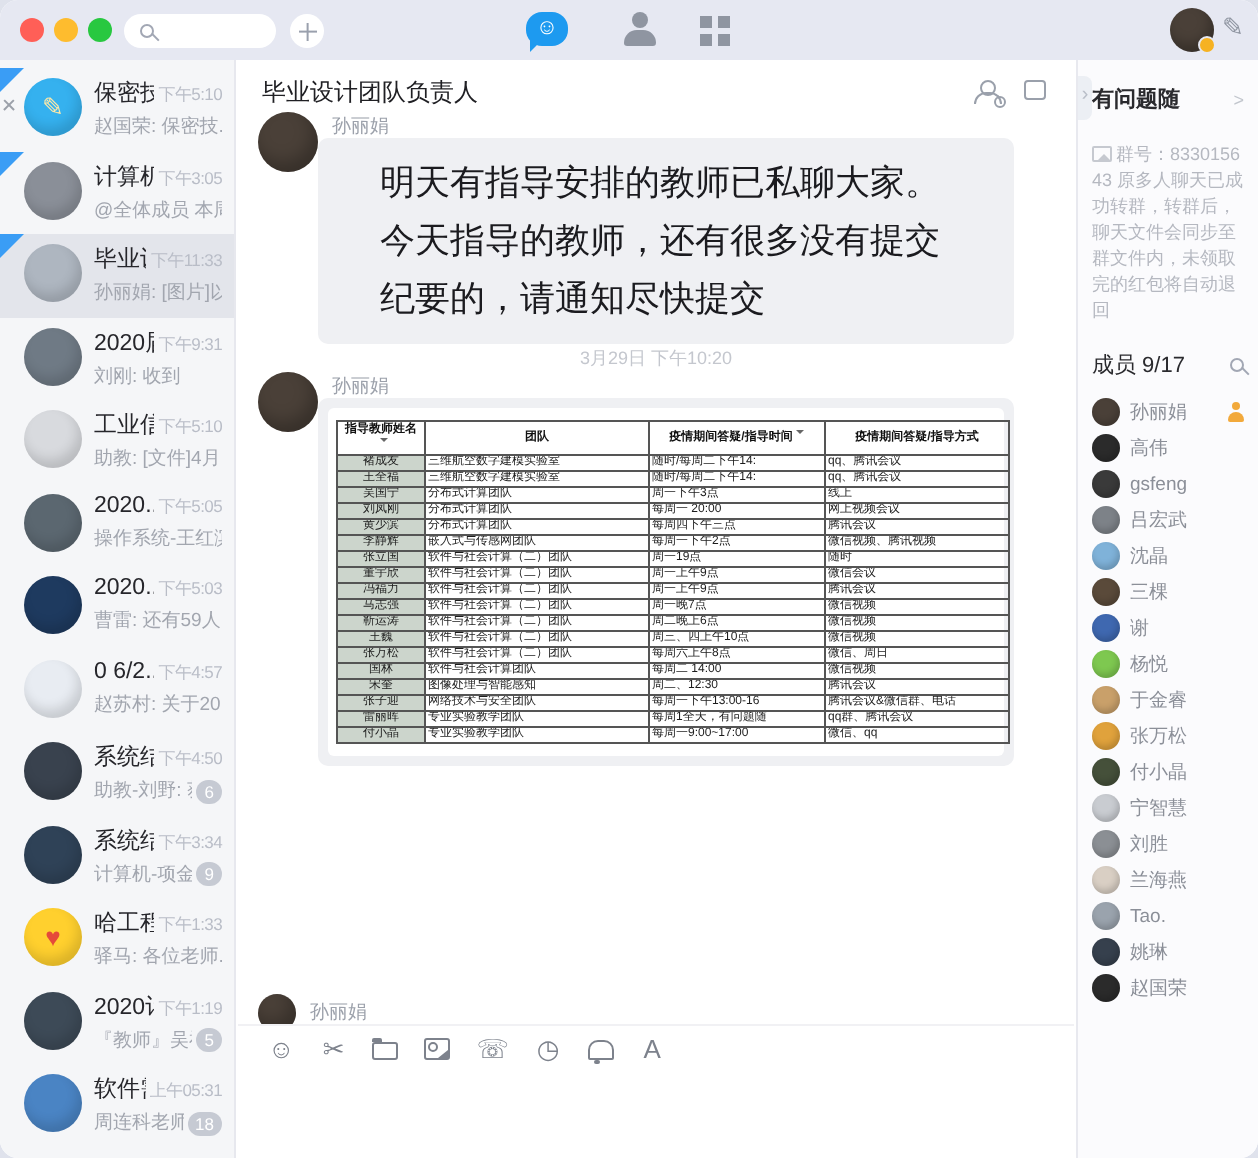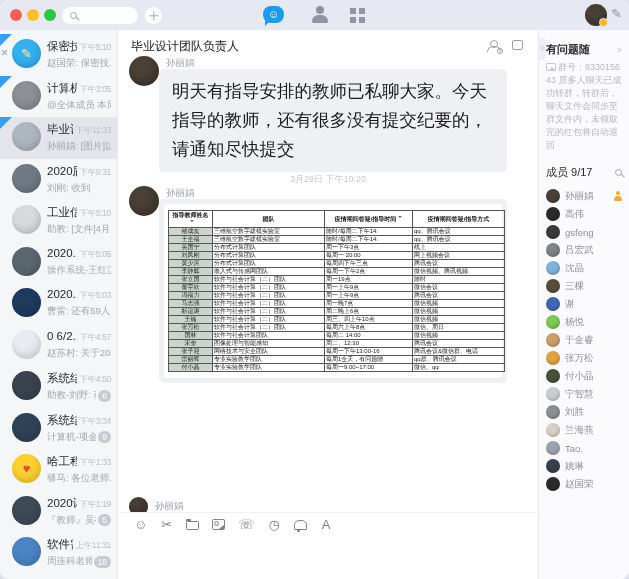--- a/index.html
+++ b/index.html
@@ -52,21 +52,21 @@
   .ic-personclock::after{content:"";position:absolute;left:0;bottom:0;width:12px;height:5px;border:1.2px solid #9aa0ab;border-bottom:none;border-radius:6px 6px 0 0}
   .sub-dot{position:absolute;right:-2px;bottom:-2px;width:6px;height:6px;border:1px solid #9aa0ab;border-radius:50%;background:#fff}
   .ic-square{position:absolute;right:14px;top:10px;width:11px;height:10px;border:1.4px solid #9aa0ab;border-radius:2px}
 
   .messages{position:absolute;top:24px;left:0;right:0;height:458px;overflow:hidden}
   .msg{position:absolute;left:0;right:0}
   .m-av{position:absolute;left:10px;top:0;width:30px;height:30px;border-radius:50%;box-shadow:inset -3px -5px 8px rgba(0,0,0,.25)}
   .m-name{position:absolute;left:47px;top:1px;font-size:9.5px;color:#9ca1ab}
   .m-bubble{position:absolute;left:40px;top:13px;width:348px;background:#eff0f3;border-radius:5px}
   #msg1{top:2px}
-  #msg1 .m-bubble{padding:8px 13px;font-size:17.5px;line-height:29px;color:#1b1b1f}
+  #msg1 .m-bubble{padding:8px 31px;font-size:17.5px;line-height:29px;color:#1b1b1f}
   .time-div{position:absolute;top:119px;left:0;right:0;text-align:center;font-size:9px;color:#c4c7ce}
   #msg2{top:132px}
   .img-block{margin:5px;background:#fff;border-radius:3px;padding:6px 4px}
   .caption{padding:2px 12px 10px;font-size:16.8px;line-height:27px;color:#141418}
   .caption a{color:#2a5db0}
   #msg3{top:443px}
   #msg3 .m-av{width:19px;height:19px}
   #msg3 .m-name{left:36px;top:3px}
 
   
@@ -88,21 +88,21 @@
   .ic-bell{width:10px;height:10px;border:1.3px solid #7d828c;border-radius:5px 5px 1px 1px;position:relative;margin-top:1px}
   .ic-bell::after{content:"";position:absolute;left:2.5px;bottom:-3.5px;width:2.5px;height:2.5px;border-radius:50%;background:#7d828c}
   .input-area{position:absolute;left:0;right:0;top:505px;bottom:0;background:#fff}
 
   
   .rightpanel{position:absolute;left:538px;top:30px;width:91px;bottom:0;background:#fbfbfd;border-left:1px solid #e8e9ef;padding:0 7px}
   .panel-handle{position:absolute;left:0;top:8px;width:7px;height:22px;background:#eceff4;border-radius:0 4px 4px 0;color:#b9bec8;font-size:10px;line-height:20px;text-align:center}
   .ann-header{display:flex;align-items:center;margin-top:12px}
   .ann-title{flex:1;font-size:11px;font-weight:bold;color:#2a2a2e;white-space:nowrap}
   .ann-arrow{color:#c2c6cd;font-size:9px}
-  .ann-text{margin-top:4px;font-size:9px;line-height:13px;color:#b5b8c0;word-break:break-all}
+  .ann-text{margin-top:14px;font-size:9px;line-height:13px;color:#b5b8c0;word-break:break-all}
   .pic-ic{display:inline-block;width:10px;height:8px;border:1px solid #c6c9d0;border-radius:1px;margin-right:2px;vertical-align:-1px;position:relative;overflow:hidden}
   .pic-ic::after{content:"";position:absolute;bottom:-1px;left:1px;border-left:4px solid transparent;border-right:4px solid transparent;border-bottom:4px solid #c6c9d0}
   .mem-header{display:flex;align-items:center;margin-top:13px}
   .mem-title{flex:1;font-size:11px;font-weight:normal;color:#2a2a2e}
   .mem-list{margin-top:7px}
   .mem-row{display:flex;align-items:center;height:18px}
   .mem-av{width:14px;height:14px;border-radius:50%;flex:none;margin-right:5px;box-shadow:inset -1px -2px 3px rgba(0,0,0,.18)}
   .mem-name{flex:1;font-size:9.5px;color:#8b8f98;white-space:nowrap;overflow:hidden}
   .owner-ic{flex:none;width:8px;height:10px;position:relative}
   .owner-ic::before{content:"";position:absolute;left:2px;top:0;width:4px;height:4px;border-radius:50%;background:#f2a93b}
@@ -313,21 +313,21 @@
           </div>
         </div>
       </div>
 
       <div class="chat-item">
 
         <div class="av" style="background: rgb(74, 132, 196);"></div>
         <div class="ci-text">
           <div class="ci-top">
             <span class="ci-title">软件需...</span>
-            <span class="ci-time">上午11:31</span>
+            <span class="ci-time">上午05:31</span>
           </div>
           <div class="ci-bottom">
             <span class="ci-sub">周连科老师: 下...</span>
             <span class="badge">18</span>
           </div>
         </div>
       </div>
     </div>
 
   <div class="chat">

